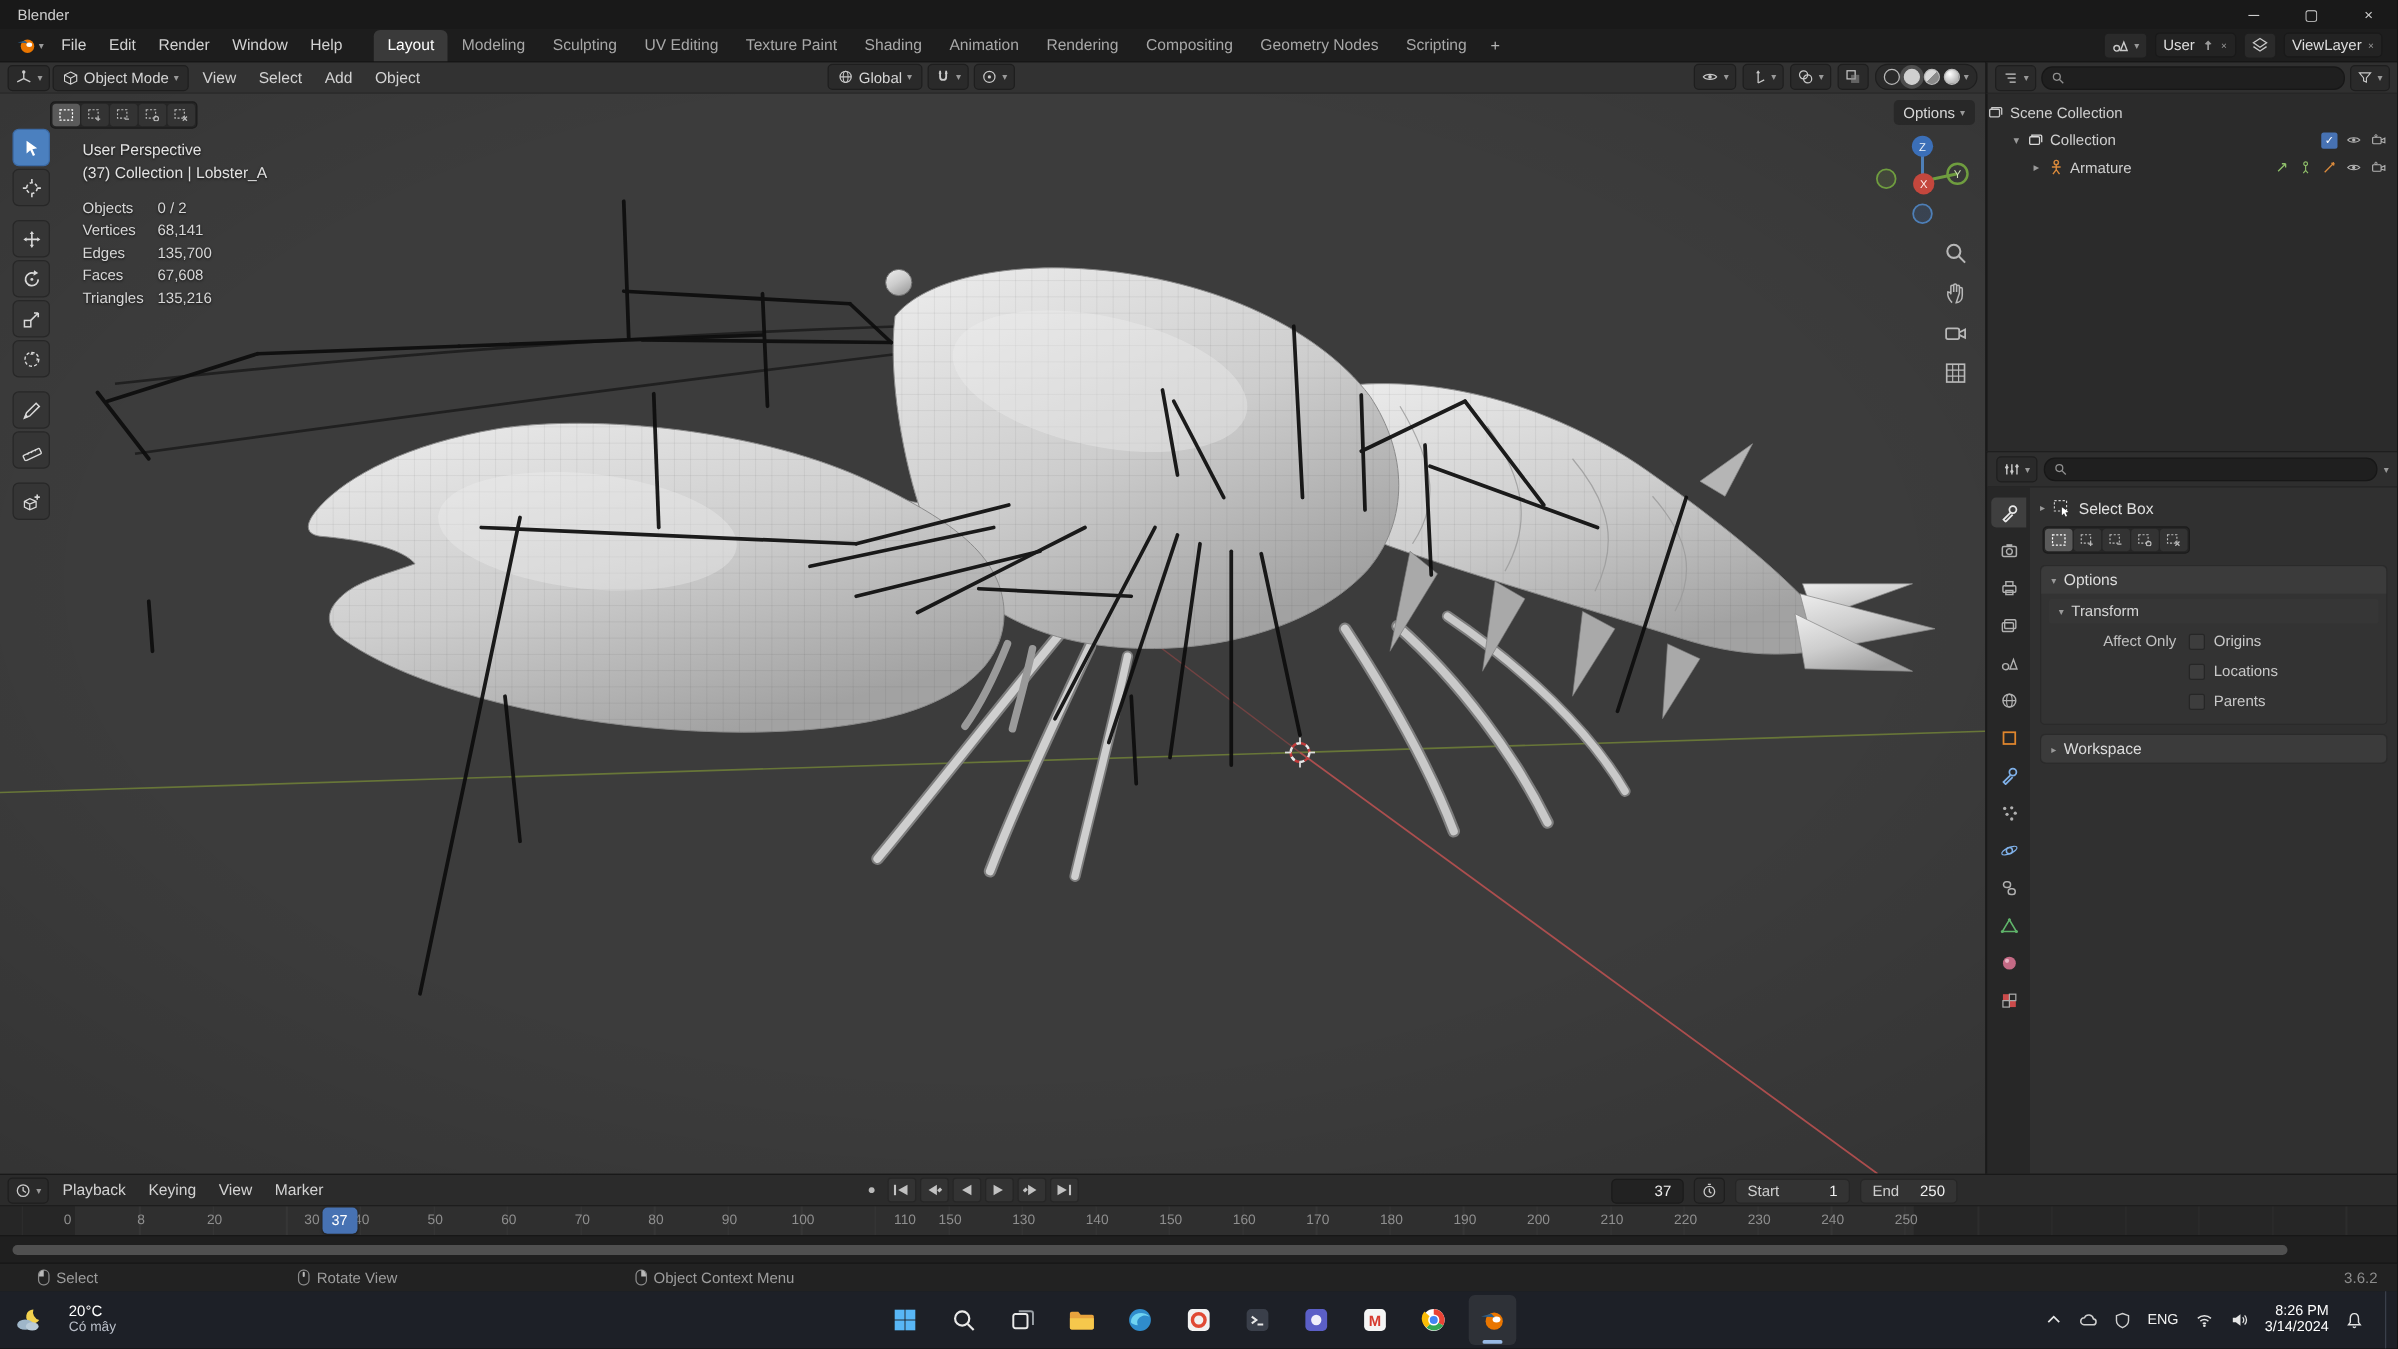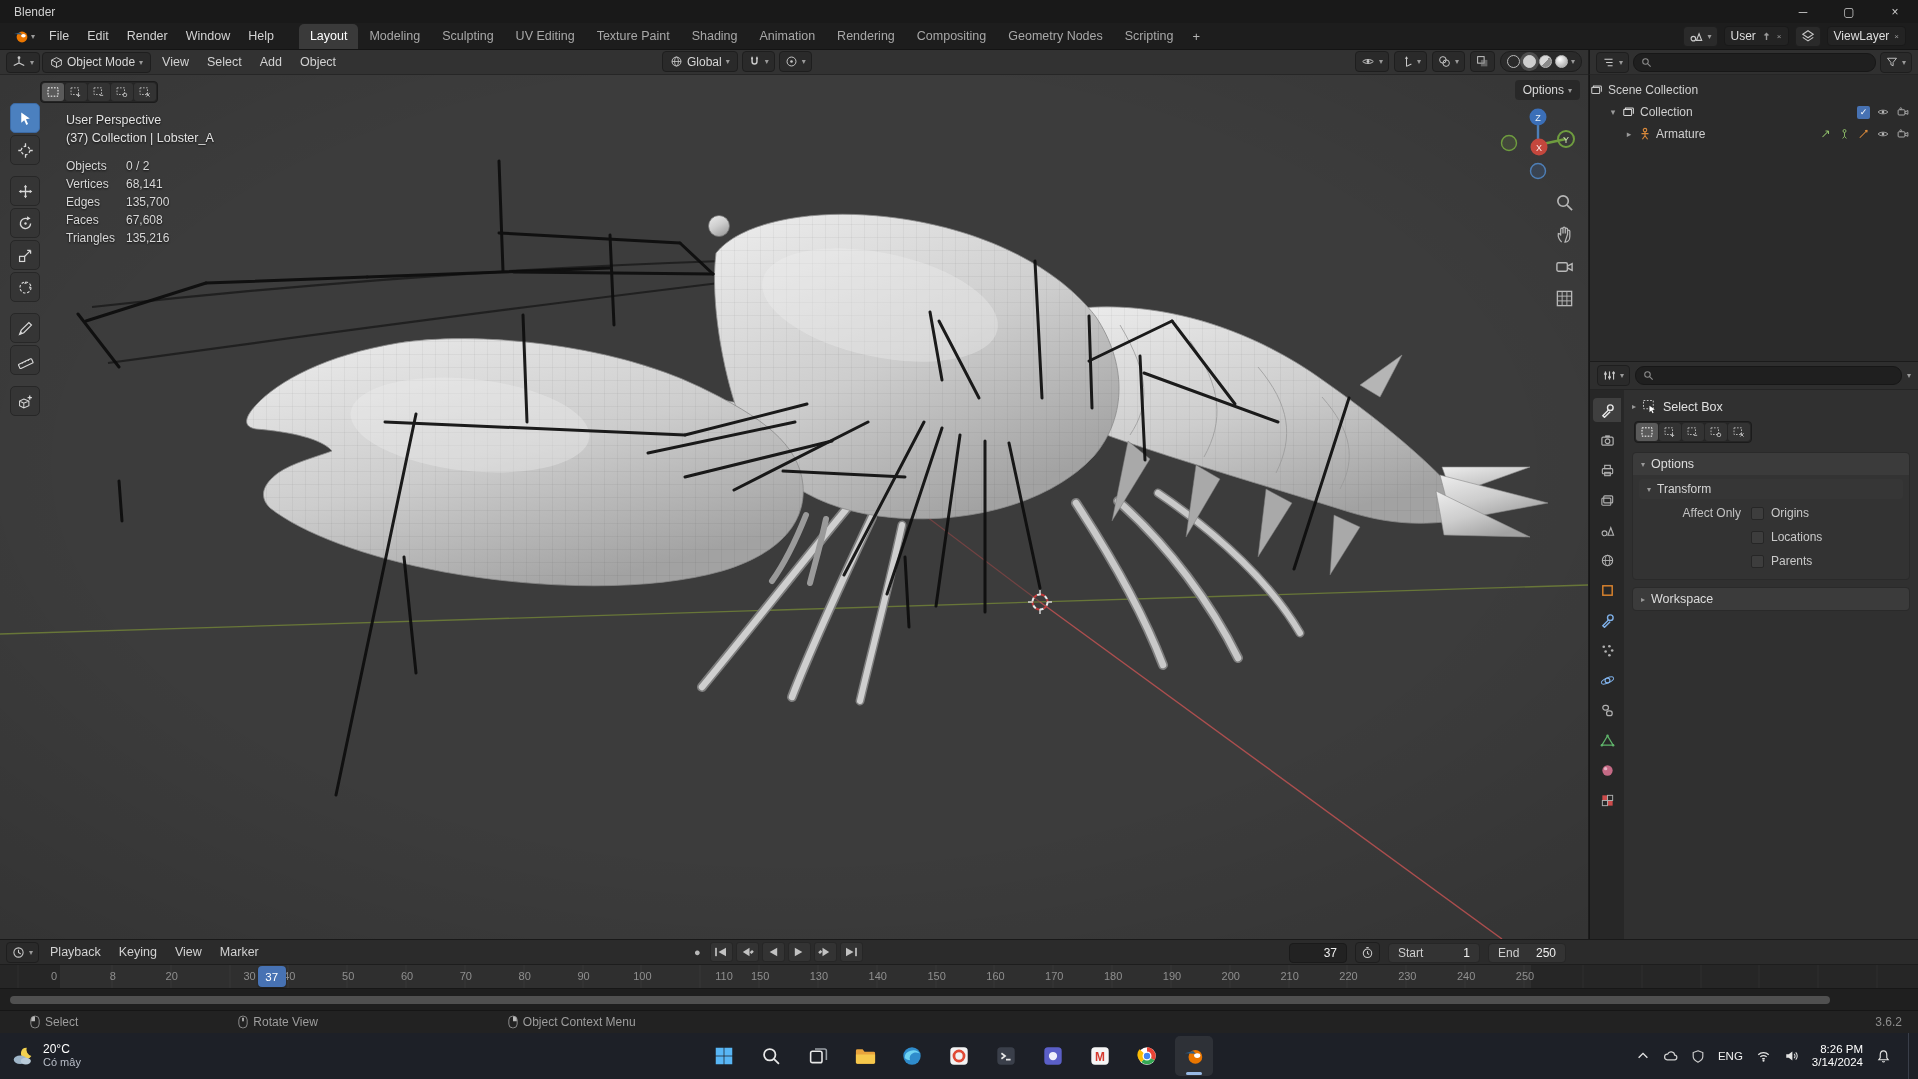--- a/index.html
+++ b/index.html
@@ -88,21 +88,21 @@
   .tick{position:absolute;top:5px;transform:translateX(-50%);font-size:11px;color:#8f8f8f}
   .playhead{position:absolute;top:1px;transform:translateX(-50%);width:28px;height:21px;background:#4772b3;border-radius:4px;color:#fff;font-size:11.5px;display:flex;align-items:center;justify-content:center;box-shadow:0 1px 2px rgba(0,0,0,.4)}
   .tl-scroll{position:absolute;top:988px;left:0;right:0;height:22px;background:#1f1f1f;border-top:1px solid #171717}
   .scroll-pill{position:absolute;left:10px;top:7px;width:1820px;height:8px;border-radius:4px;background:#505050}
   
   .statusbar{position:absolute;top:1010px;left:0;right:0;height:23px;background:#222;border-top:1px solid #161616;display:flex;align-items:center;color:#9d9d9d;font-size:12px}
   .hint{display:flex;align-items:center;gap:5px}
   .sb-version{margin-left:auto;padding-right:16px;color:#8d8d8d}
   
   .taskbar{position:absolute;top:1033px;left:0;right:0;height:46px;background:#1d2027;display:flex;align-items:center}
-  .weather{display:flex;align-items:center;gap:7px;padding-left:10px;width:220px}
+  .weather{display:flex;align-items:center;gap:19px;padding-left:10px;width:220px}
   .wtxt{line-height:13px}
   .wtemp{color:#fff;font-size:12px}
   .wcond{color:#b9bec8;font-size:11px}
   .tb-center{position:absolute;left:50%;transform:translateX(-50%);display:flex;align-items:center;gap:9px}
   .appbtn{width:38px;height:40px;display:flex;align-items:center;justify-content:center;border-radius:5px;position:relative}
   .appbtn.active{background:rgba(255,255,255,.08)}
   .appbtn.active:after{content:"";position:absolute;bottom:1px;left:11px;width:16px;height:3px;border-radius:2px;background:#98b9e4}
   .tray{margin-left:auto;display:flex;align-items:center;gap:13px;padding-right:6px;color:#e4e4e4}
   .tray-lang{font-size:11.5px;color:#f0f0f0}
   .tray-time{text-align:right;line-height:13px;font-size:11.5px;color:#fff}

